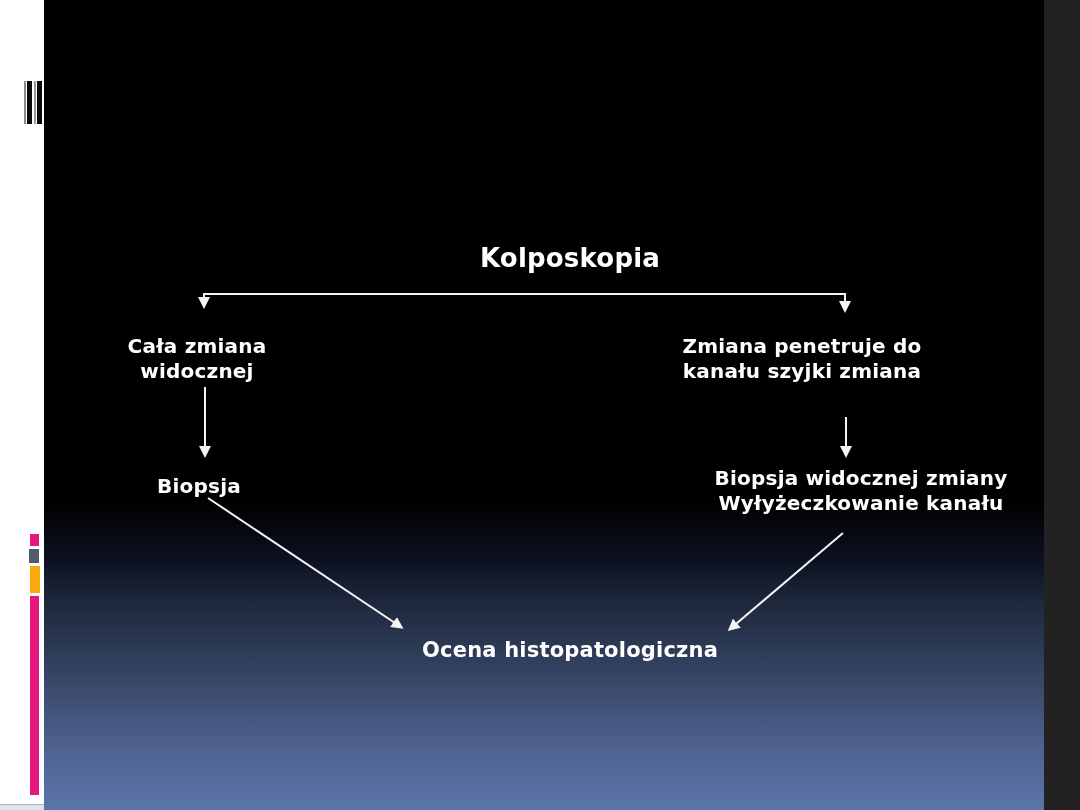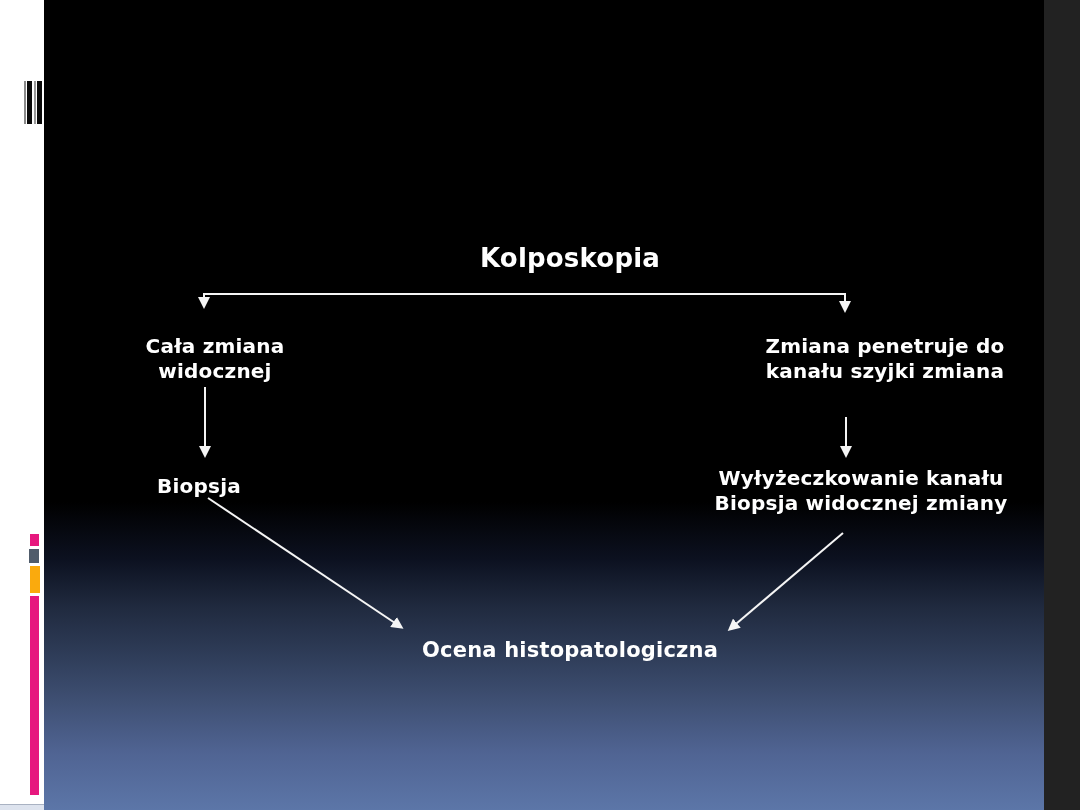--- a/index.html
+++ b/index.html
@@ -35,22 +35,22 @@
     background:#dde3ee;border-top:1px solid #a9b2c2;}
   
   .arrows{position:absolute;left:0;top:0;width:1080px;height:810px;}
   
   .txt{
     position:absolute;color:#ffffff;font-weight:700;
     text-align:center;white-space:nowrap;transform:translateX(-50%);
     line-height:25px;font-size:20px;letter-spacing:0.2px;
   }
   .title{font-size:26px;line-height:30px;top:243px;left:570px;}
-  .cond-left{top:334px;left:215px;}
-  .cond-right{top:334px;left:885px;}
+  .cond-left{top:334px;left:197px;}
+  .cond-right{top:334px;left:802px;}
   .act-left{top:474px;left:199px;}
   .act-right{top:466px;left:861px;}
   .outcome{top:631px;left:570px;font-size:21px;margin-top:7px;}
 </style>
 </head>
 <body>
 
 <div class="stage">
 
   <div class="canvas"></div>
@@ -94,19 +94,19 @@
   </div>
 
   <div class="txt cond-right">
     <div>Zmiana penetruje do</div>
     <div>kanału szyjki zmiana</div>
   </div>
 
   <div class="txt act-left">Biopsja</div>
 
   <div class="txt act-right">
+    <div>Biopsja widocznej zmiany</div>
     <div>Wyłyżeczkowanie kanału</div>
-    <div>Biopsja widocznej zmiany</div>
   </div>
 
   <div class="txt outcome">Ocena histopatologiczna</div>
 
 </div>
 
 </body></html>

